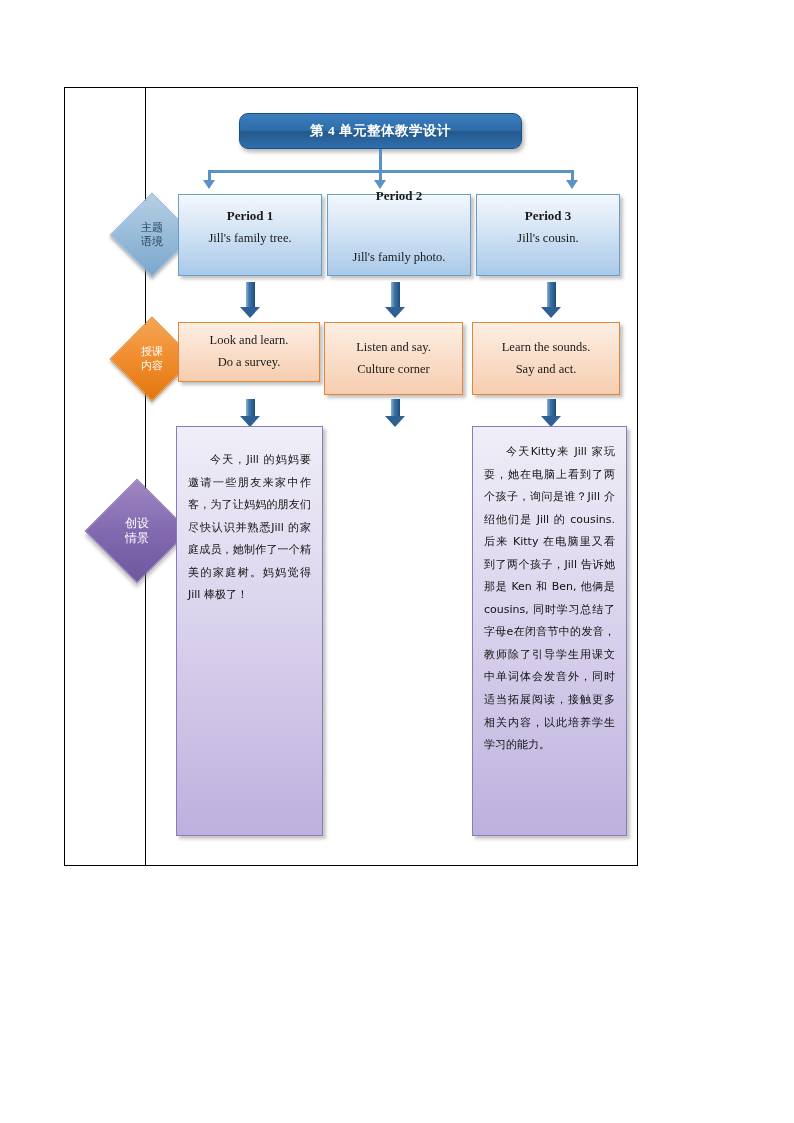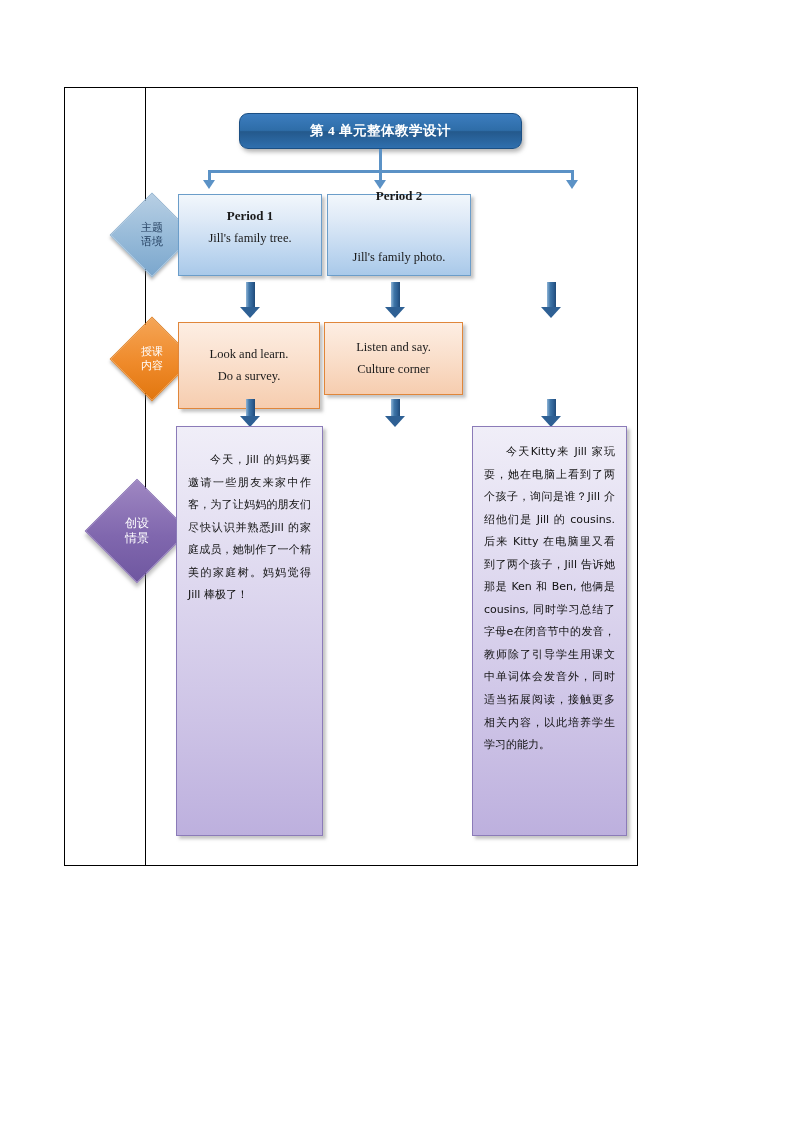--- a/index.html
+++ b/index.html
@@ -136,21 +136,21 @@
   
   .orange-box {
     border: 1px solid #e0863a;
     background: linear-gradient(to bottom, #fdeee3 0%, #fae0cd 45%, #f6cdaf 100%);
     box-shadow: 3px 3px 3px rgba(150,150,150,0.55);
     color: #1a1a1a;
     font-size: 12.5px;
     line-height: 1.75;
     padding: 4px;
   }
-  #content-1 { left: 178px; top: 322px; width: 142px; height: 87px; }
+  #content-1 { left: 178px; top: 322px; width: 142px; height: 60px; }
   #content-2 { left: 324px; top: 322px; width: 139px; height: 73px; }
   #content-3 { left: 472px; top: 322px; width: 148px; height: 73px; }
 
   
   .purple-box {
     position: absolute;
     box-sizing: border-box;
     border: 1px solid #8b7bb8;
     background: linear-gradient(to bottom, #f0eef8 0%, #e2ddf1 30%, #cdc3e6 72%, #bdb0de 100%);
     box-shadow: 3px 3px 3px rgba(150,150,150,0.55);
@@ -254,20 +254,24 @@
   </div>
 
   <div class="node blue-box" id="period-1">
     <div class="ptitle">Period 1</div>
     <div class="psub">Jill's family tree.</div>
   </div>
   <div class="node blue-box" id="period-2">
     <div class="ptitle">Period 2</div>
     <div class="psub">Jill's  family photo.</div>
   </div>
+  <div class="node blue-box" id="period-3">
+    <div class="ptitle">Period 3</div>
+    <div class="psub">Jill's  cousin.</div>
+  </div>
 
   <div class="block-arrow ba-a" id="ba-a1">
     <div class="shaft"></div>
     <div class="head"></div>
   </div>
   <div class="block-arrow ba-a" id="ba-a2">
     <div class="shaft"></div>
     <div class="head"></div>
   </div>
   <div class="block-arrow ba-a" id="ba-a3">
@@ -276,20 +280,24 @@
   </div>
 
   <div class="node orange-box" id="content-1">
     <div>Look and learn.</div>
     <div>Do a survey.</div>
   </div>
   <div class="node orange-box" id="content-2">
     <div>Listen and say.</div>
     <div>Culture corner</div>
   </div>
+  <div class="node orange-box" id="content-3">
+    <div>Learn the sounds.</div>
+    <div>Say and act.</div>
+  </div>
 
   <div class="block-arrow ba-b" id="ba-b1">
     <div class="shaft"></div>
     <div class="head"></div>
   </div>
   <div class="block-arrow ba-b" id="ba-b2">
     <div class="shaft"></div>
     <div class="head"></div>
   </div>
   <div class="block-arrow ba-b" id="ba-b3">

